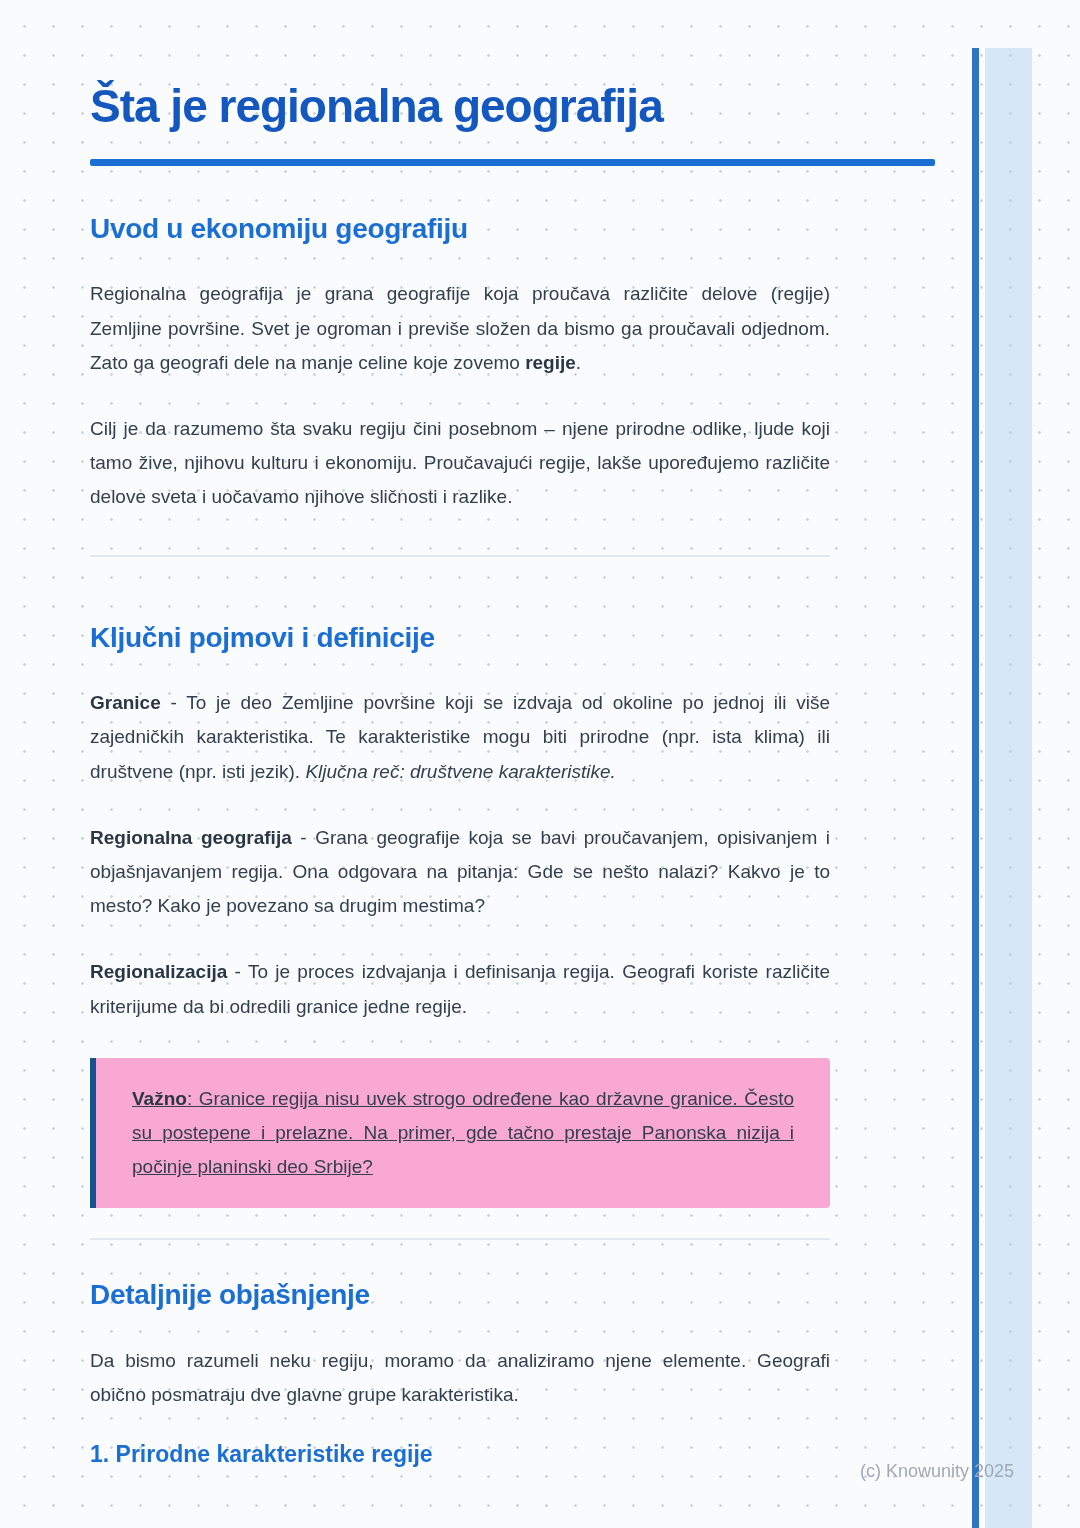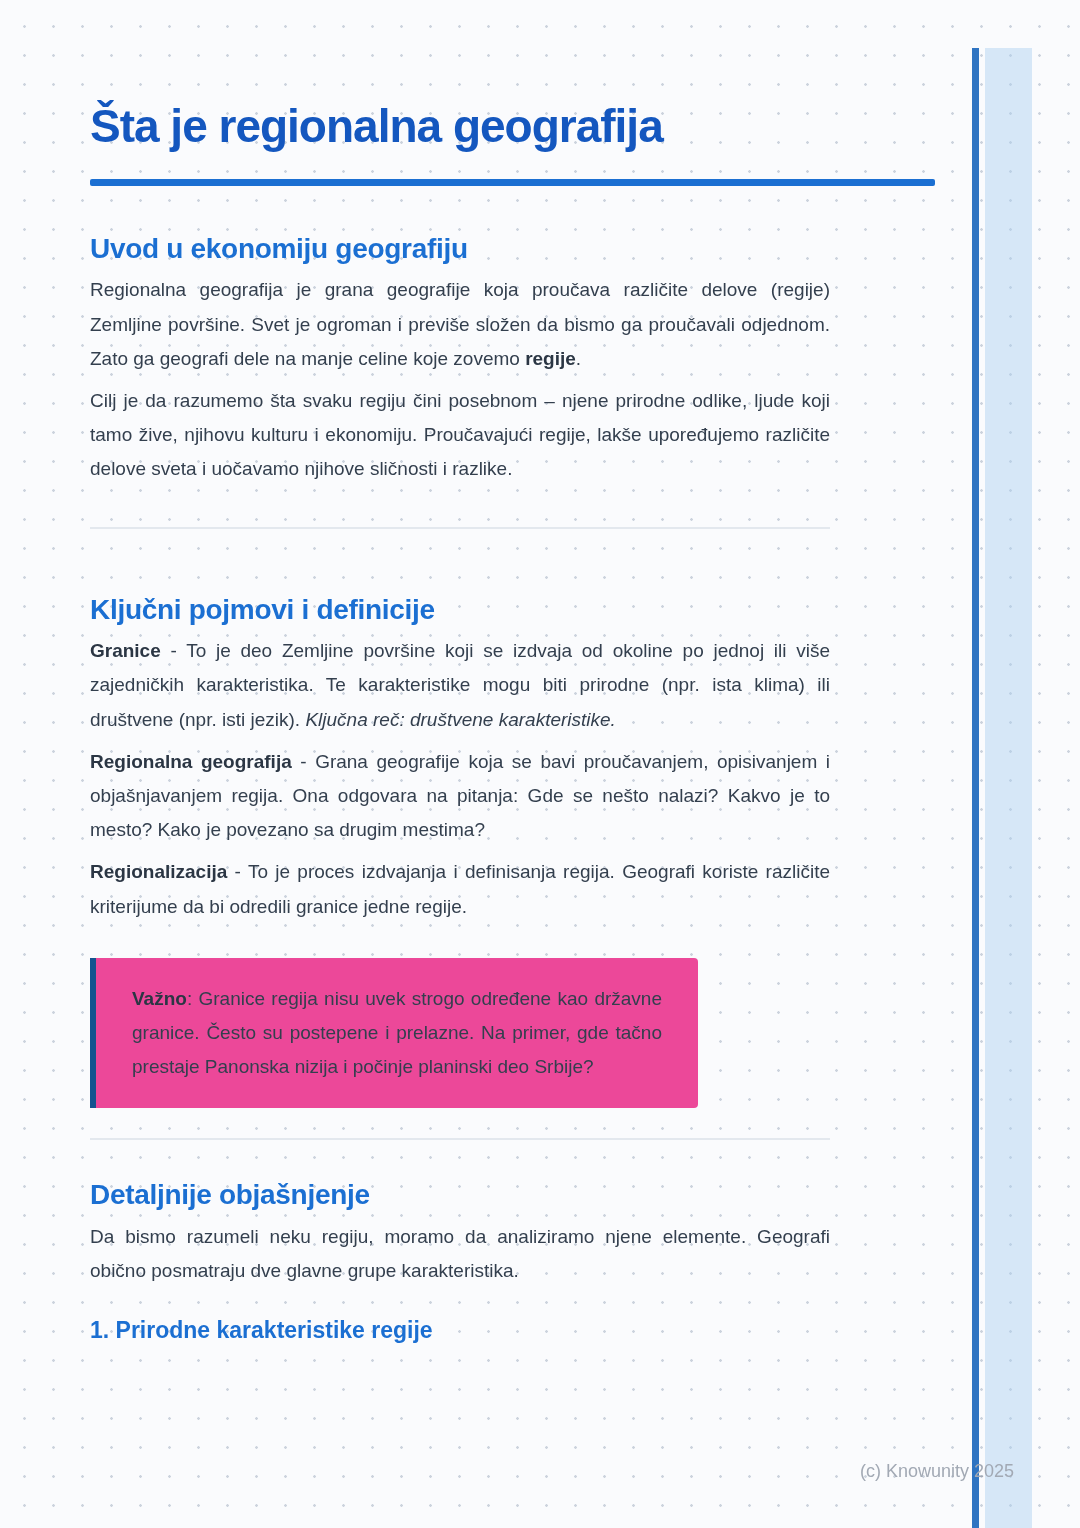--- a/index.html
+++ b/index.html
@@ -16,55 +16,56 @@
   }
   .edge-line {
     position:absolute; top:48px; bottom:0; left:972px; width:7px;
     background:#2f74c2; z-index:2;
   }
   .edge-strip {
     position:absolute; top:48px; bottom:0; left:985px; width:47px;
     background:rgba(170, 206, 240, 0.45); z-index:1;
   }
   .content {
-    position:absolute; left:90px; top:100px; width:845px; z-index:3;
+    position:absolute; left:90px; top:80px; width:845px; z-index:3;
   }
   .doc-title {
     font-size:46px; font-weight:bold; color:#1457bf;
     letter-spacing:-1px; line-height:1.15;
   }
   .title-rule {
     margin-top:26px; width:845px; height:7px;
     background:#1b6fd2; border-radius:2px;
   }
   .section-heading {
     margin-top:46px; font-size:28px; font-weight:bold;
     color:#1b6fd2; line-height:1.2; letter-spacing:-0.3px;
   }
   .sub-heading {
     margin-top:29px; font-size:23px; font-weight:bold;
     color:#1b6fd2; line-height:1.2;
   }
   .body-text {
-    margin-top:8px; width:740px;
+    margin-top:32px; width:740px;
     font-size:19px; line-height:1.8; text-align:justify;
     color:#333f4e;
   }
   .body-text strong { font-weight:bold; color:#2b3644; }
   .body-text em { font-style:italic; }
   .divider {
     margin-top:40px; width:740px; height:2px; background:#e3e8ee;
   }
   .after-divider { margin-top:64px; }
   .callout {
-    margin-top:34px; width:608px;
-    background:#ec4899;
+    margin-top:34px; width:740px;
+    background:#f9a8d4;
     border-left:6px solid #14538f;
     border-radius:0 4px 4px 0;
     padding:24px 36px 24px 36px;
+    text-decoration:underline;
   }
   .callout .body-text { margin-top:0; width:auto; }
   .footer {
     position:absolute; right:66px; bottom:46px;
     font-size:18px; color:#a2a9b4; z-index:4;
   }
 </style>
 </head>
 <body>
 

